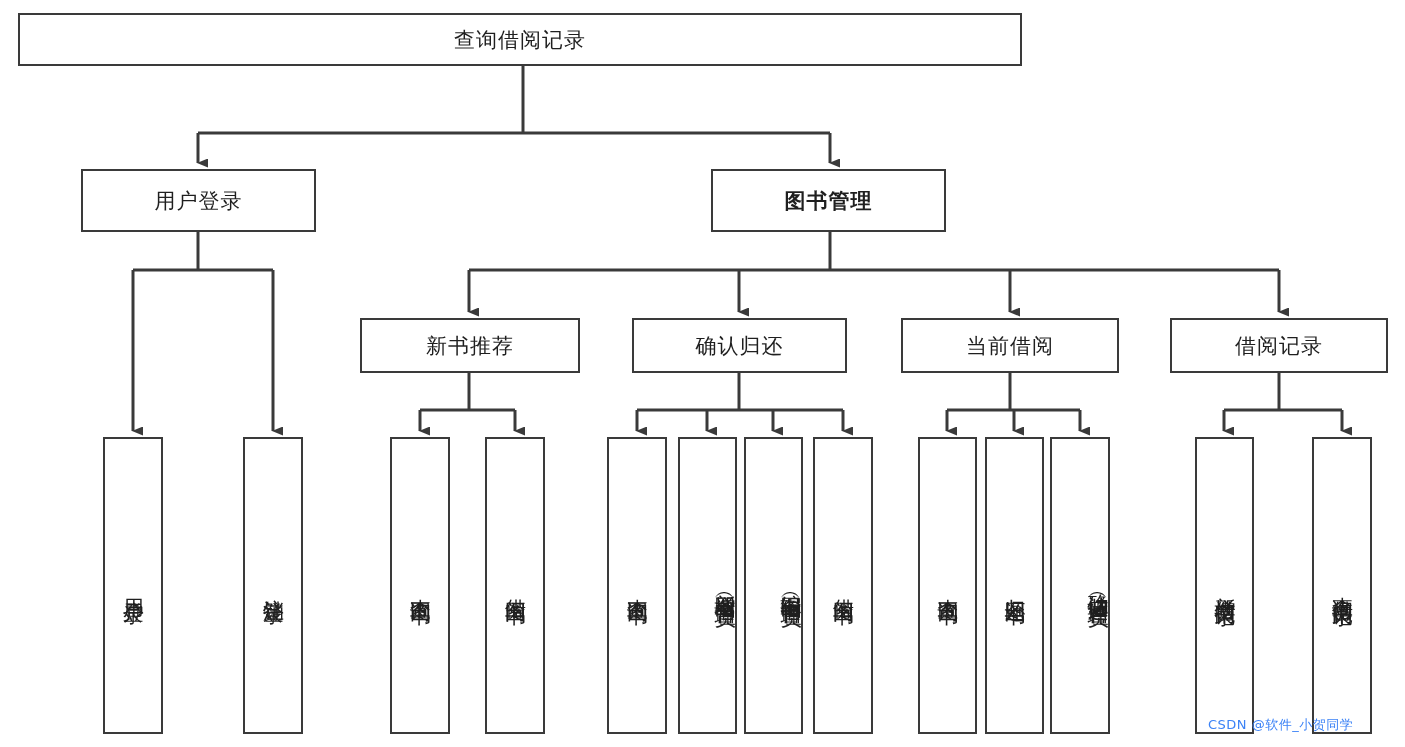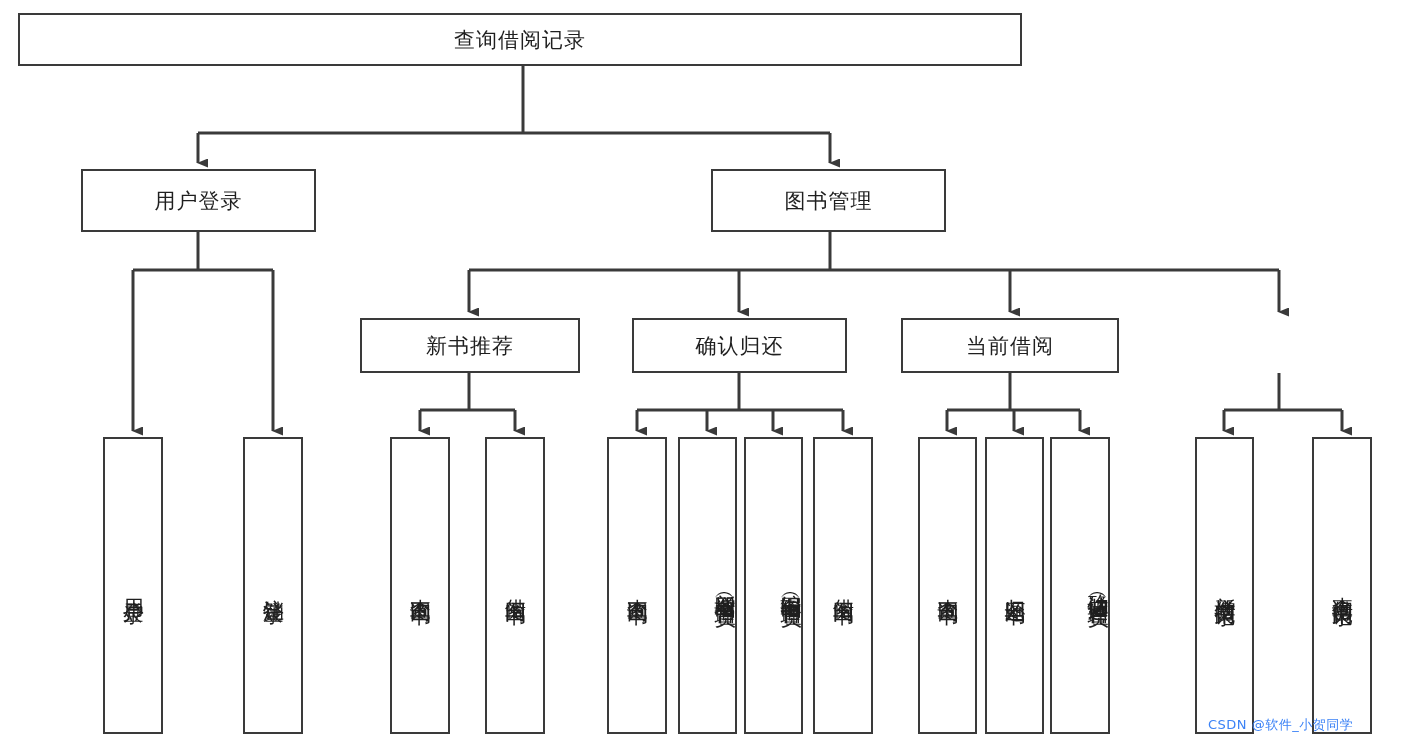--- a/index.html
+++ b/index.html
@@ -121,32 +121,35 @@
     </g>
   </svg>
 
   <div class="node horizontal" style="left:18px;top:13px;width:1004px;height:53px;">
     <span class="node-label">查询借阅记录</span>
   </div>
 
   <div class="node horizontal" style="left:81px;top:169px;width:235px;height:63px;">
     <span class="node-label">用户登录</span>
   </div>
-  <div class="node horizontal" style="left:711px;top:169px;width:235px;height:63px;">
+  <div class="node horizontal" style="left:711px;top:169px;width:235px;height:63px;font-weight:bold;">
     <span class="node-label">图书管理</span>
   </div>
 
   <div class="node horizontal" style="left:360px;top:318px;width:220px;height:55px;">
     <span class="node-label">新书推荐</span>
   </div>
   <div class="node horizontal" style="left:632px;top:318px;width:215px;height:55px;">
     <span class="node-label">确认归还</span>
   </div>
   <div class="node horizontal" style="left:901px;top:318px;width:218px;height:55px;justify-content:center;">
     <span class="node-label">当前借阅</span>
+  </div>
+  <div class="node horizontal" style="left:1170px;top:318px;width:218px;height:55px;">
+    <span class="node-label">借阅记录</span>
   </div>
 
   <div class="node vertical" style="left:103px;top:437px;width:60px;height:297px;align-items:center;">
     <span class="node-label">用户登录</span>
   </div>
   <div class="node vertical" style="left:243px;top:437px;width:60px;height:297px;align-items:center;">
     <span class="node-label">注销登录</span>
   </div>
   <div class="node vertical" style="left:390px;top:437px;width:60px;height:297px;align-items:center;">
     <span class="node-label">查询图书</span>

